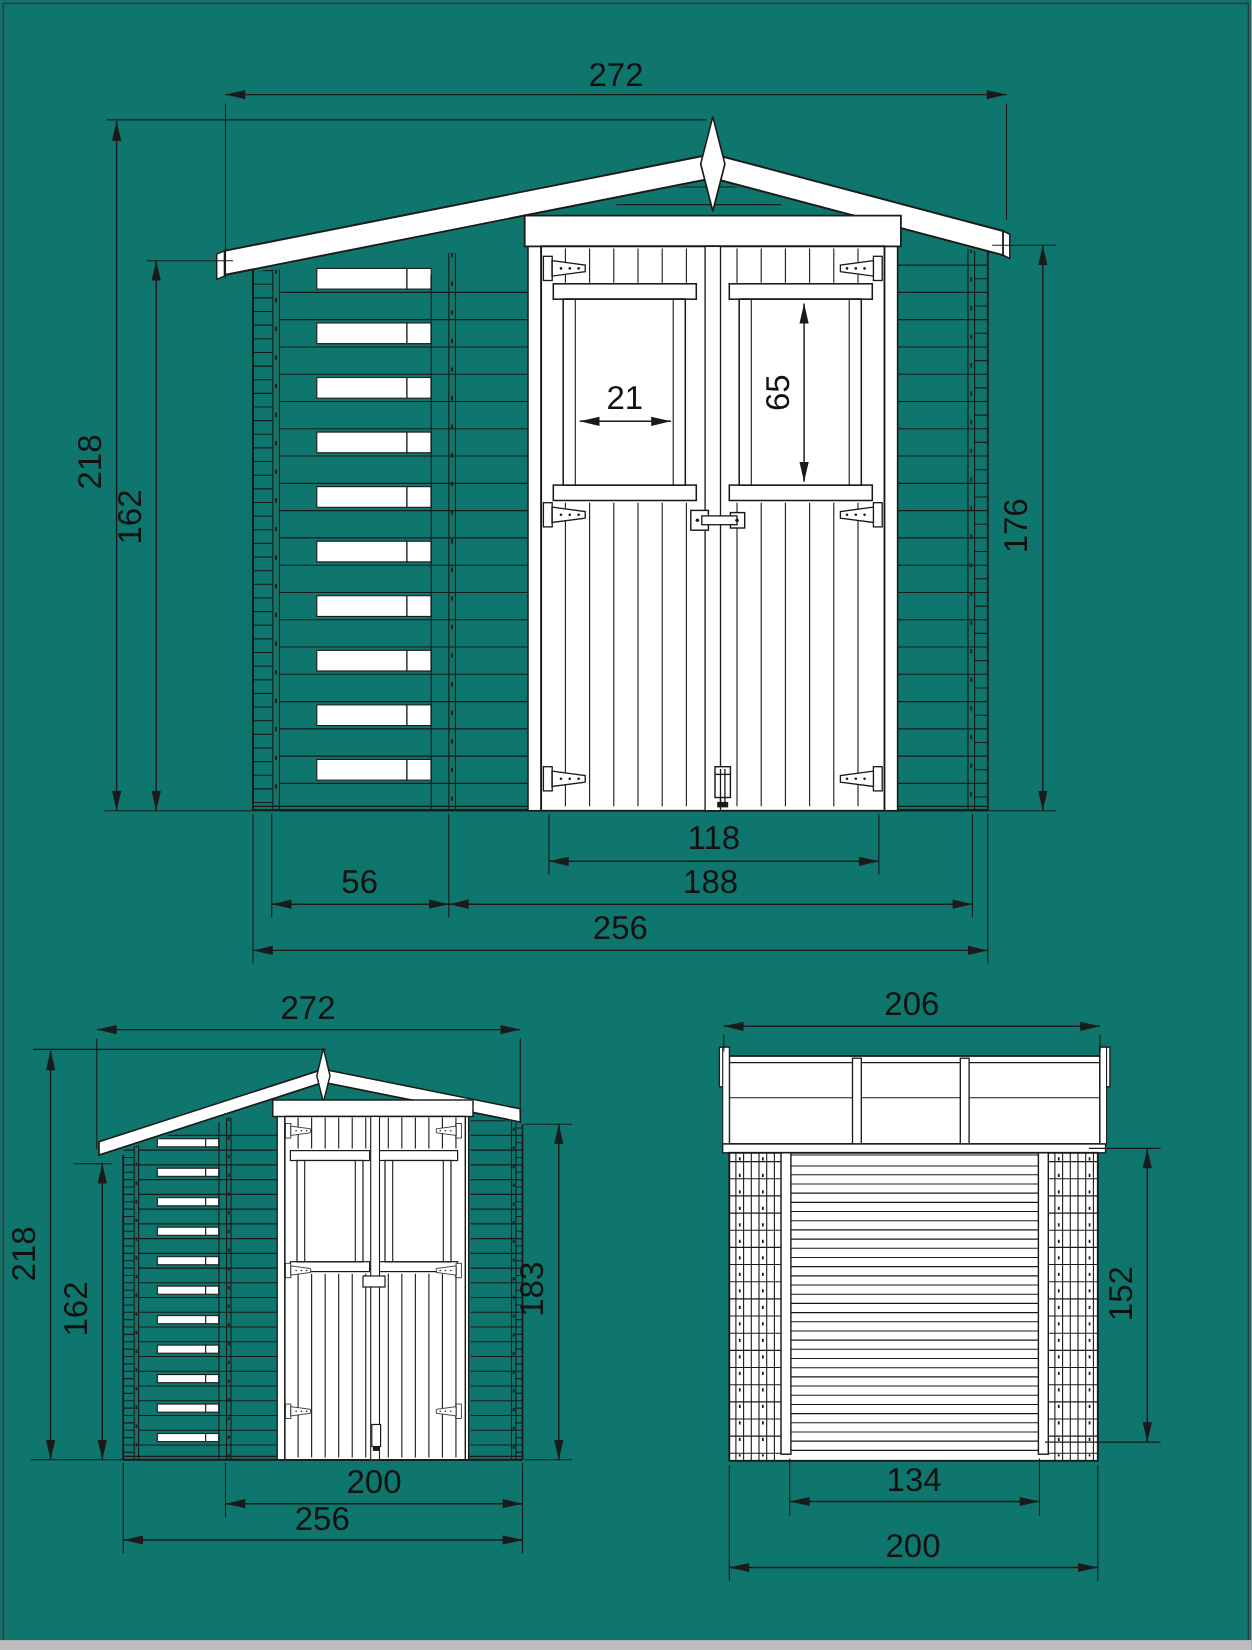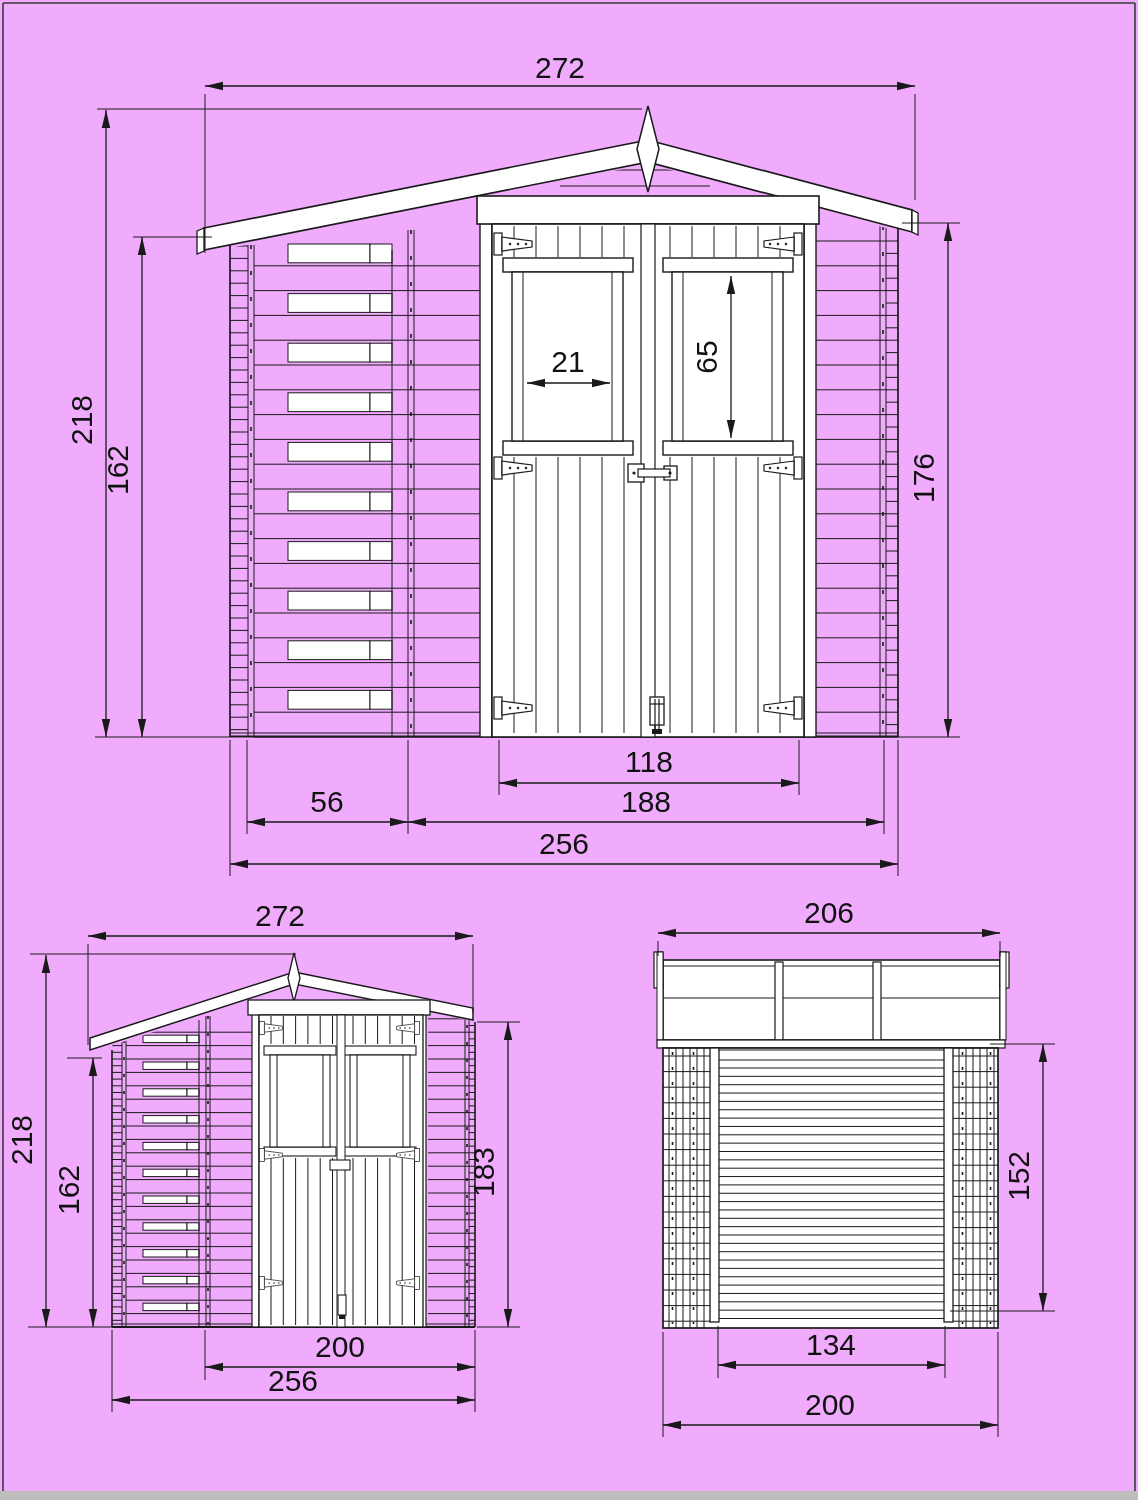--- a/index.html
+++ b/index.html
@@ -1,16 +1,16 @@
 <!DOCTYPE html>
 <html><head>
 <meta charset="utf-8">
 <style>
   html,body{margin:0;padding:0;background:#fff;}
-  .stage{position:relative;width:1138px;height:1500px;background:#f0abfc;overflow:hidden;}
+  .stage{position:relative;width:1138px;height:1500px;background:#0f766e;overflow:hidden;}
   svg{display:block}
   text{font-family:"Liberation Sans","DejaVu Sans",sans-serif;font-size:30px;fill:#111;}
 </style>
 </head>
 <body>
 
 <div class="stage">
 <svg id="dwg" width="1138" height="1500" viewBox="0 0 1138 1500">
 
   <defs>

